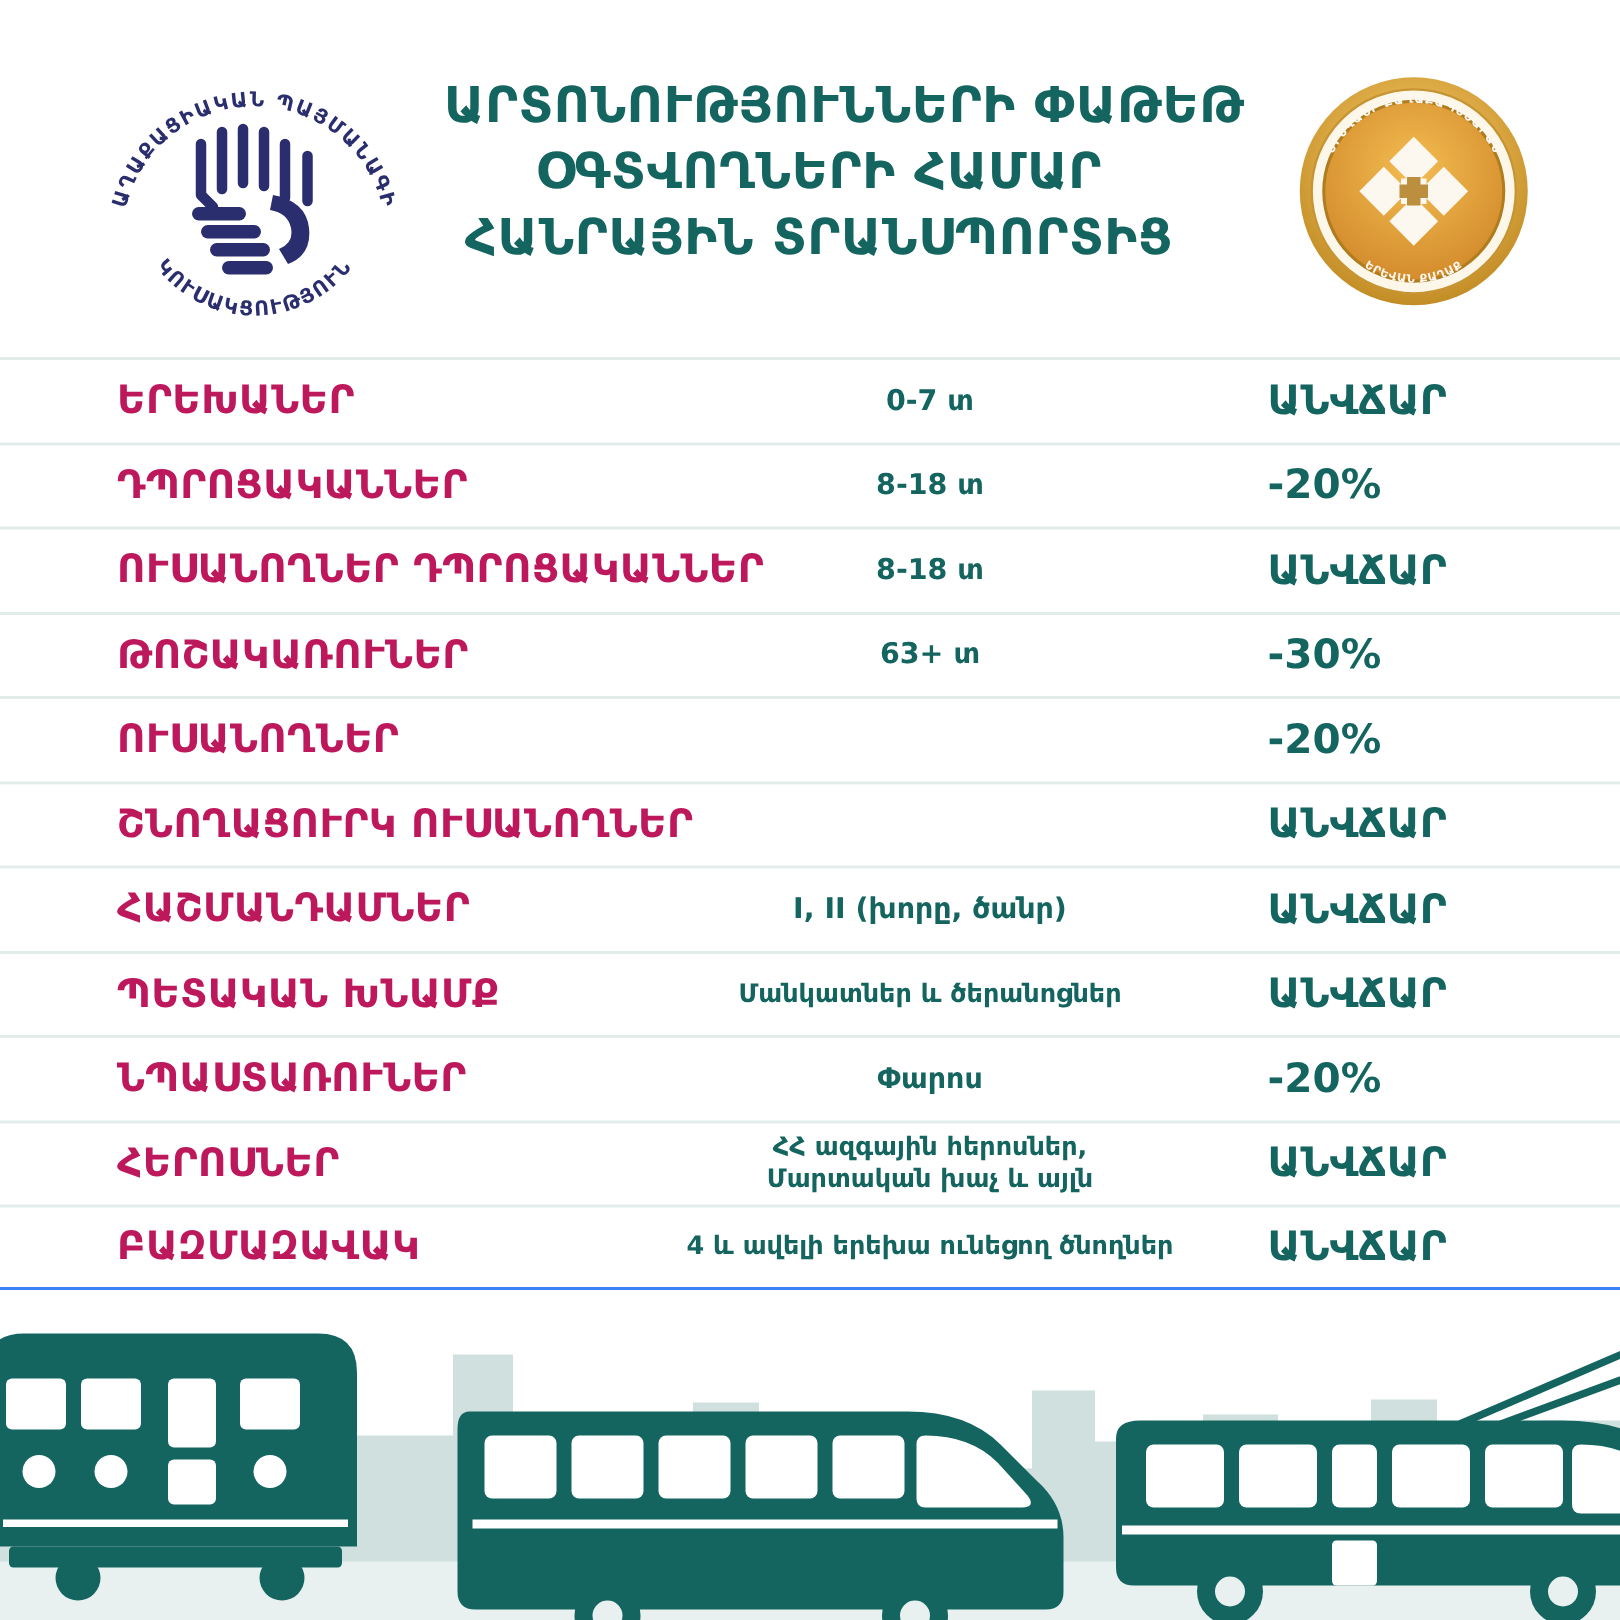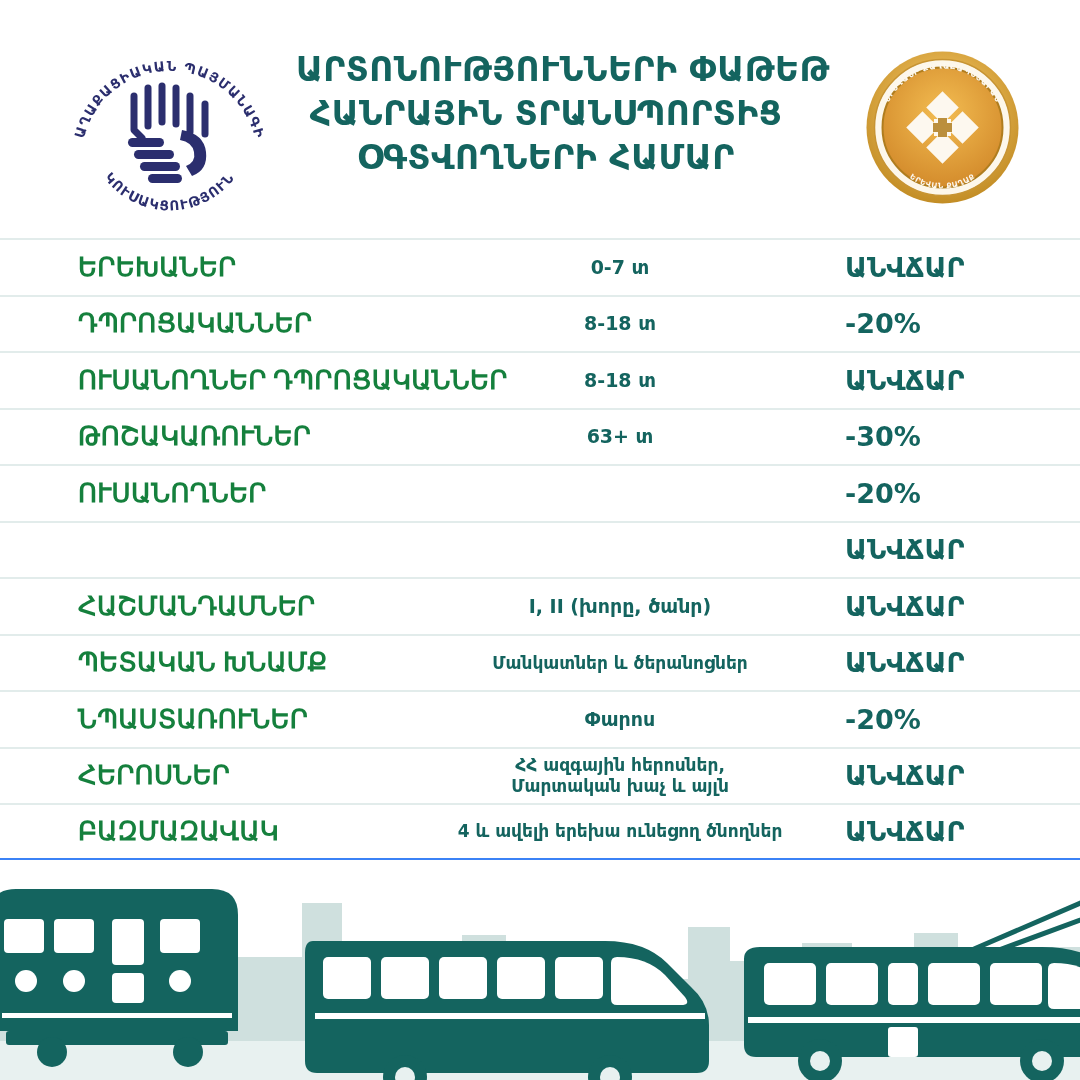--- a/index.html
+++ b/index.html
@@ -59,26 +59,25 @@
     border-top: 2px solid #e2eceb;
     display: flex;
     align-items: center;
   }
   .row:first-child { border-top: 2px solid #e2eceb; }
   .row:last-child { border-bottom: 2px solid #3b82f6; }
 
   .cat {
     position: absolute;
     left: 78px;
-    color: #15803d;
+    color: #be185d;
     font-weight: 700;
     font-size: 26px;
     letter-spacing: 0.3px;
     white-space: nowrap;
-    font-family: Liberation Serif, serif;
   }
   .detail {
     position: absolute;
     left: 420px;
     width: 400px;
     text-align: center;
     color: #14645f;
     font-weight: 700;
     font-size: 19px;
     line-height: 1.2;
@@ -136,22 +135,22 @@
           <rect x="72" y="124" width="40" height="9" rx="4.5"></rect>
           <rect x="78" y="136" width="40" height="9" rx="4.5"></rect>
           <rect x="86" y="148" width="34" height="9" rx="4.5"></rect>
           <path d="M120,104 q22,4 24,22 q2,18 -14,24 l-6,-10 q10,-4 8,-14 q-2,-10 -14,-12 z"></path>
         </g>
       </svg>
     </div>
 
     <div class="title">
       <span class="line">ԱՐՏՈՆՈՒԹՅՈՒՆՆԵՐԻ ՓԱԹԵԹ</span>
+      <span class="line">ՕԳՏՎՈՂՆԵՐԻ ՀԱՄԱՐ</span>
       <span class="line">ՀԱՆՐԱՅԻՆ ՏՐԱՆՍՊՈՐՏԻՑ</span>
-      <span class="line">ՕԳՏՎՈՂՆԵՐԻ ՀԱՄԱՐ</span>
     </div>
 
     <div class="logo-right">
       <svg viewBox="0 0 155 155" width="155" height="155">
         <defs>
           <radialGradient id="gold" cx="50%" cy="40%" r="62%">
             <stop offset="0%" stop-color="#f6d98a"></stop>
             <stop offset="55%" stop-color="#e3b košik"></stop>
             <stop offset="55%" stop-color="#e0ae4a"></stop>
             <stop offset="100%" stop-color="#c08a22"></stop>
@@ -219,20 +218,21 @@
       <div class="val">-30%</div>
     </div>
 
     <div class="row">
       <div class="cat">ՈՒՍԱՆՈՂՆԵՐ</div>
       <div class="detail"></div>
       <div class="val">-20%</div>
     </div>
 
     <div class="row">
+      <div class="cat">ՇՆՈՂԱՑՈՒՐԿ ՈՒՍԱՆՈՂՆԵՐ</div>
       <div class="detail"></div>
       <div class="val">ԱՆՎՃԱՐ</div>
     </div>
 
     <div class="row">
       <div class="cat">ՀԱՇՄԱՆԴԱՄՆԵՐ</div>
       <div class="detail">I, II (խորը, ծանր)</div>
       <div class="val">ԱՆՎՃԱՐ</div>
     </div>
 

